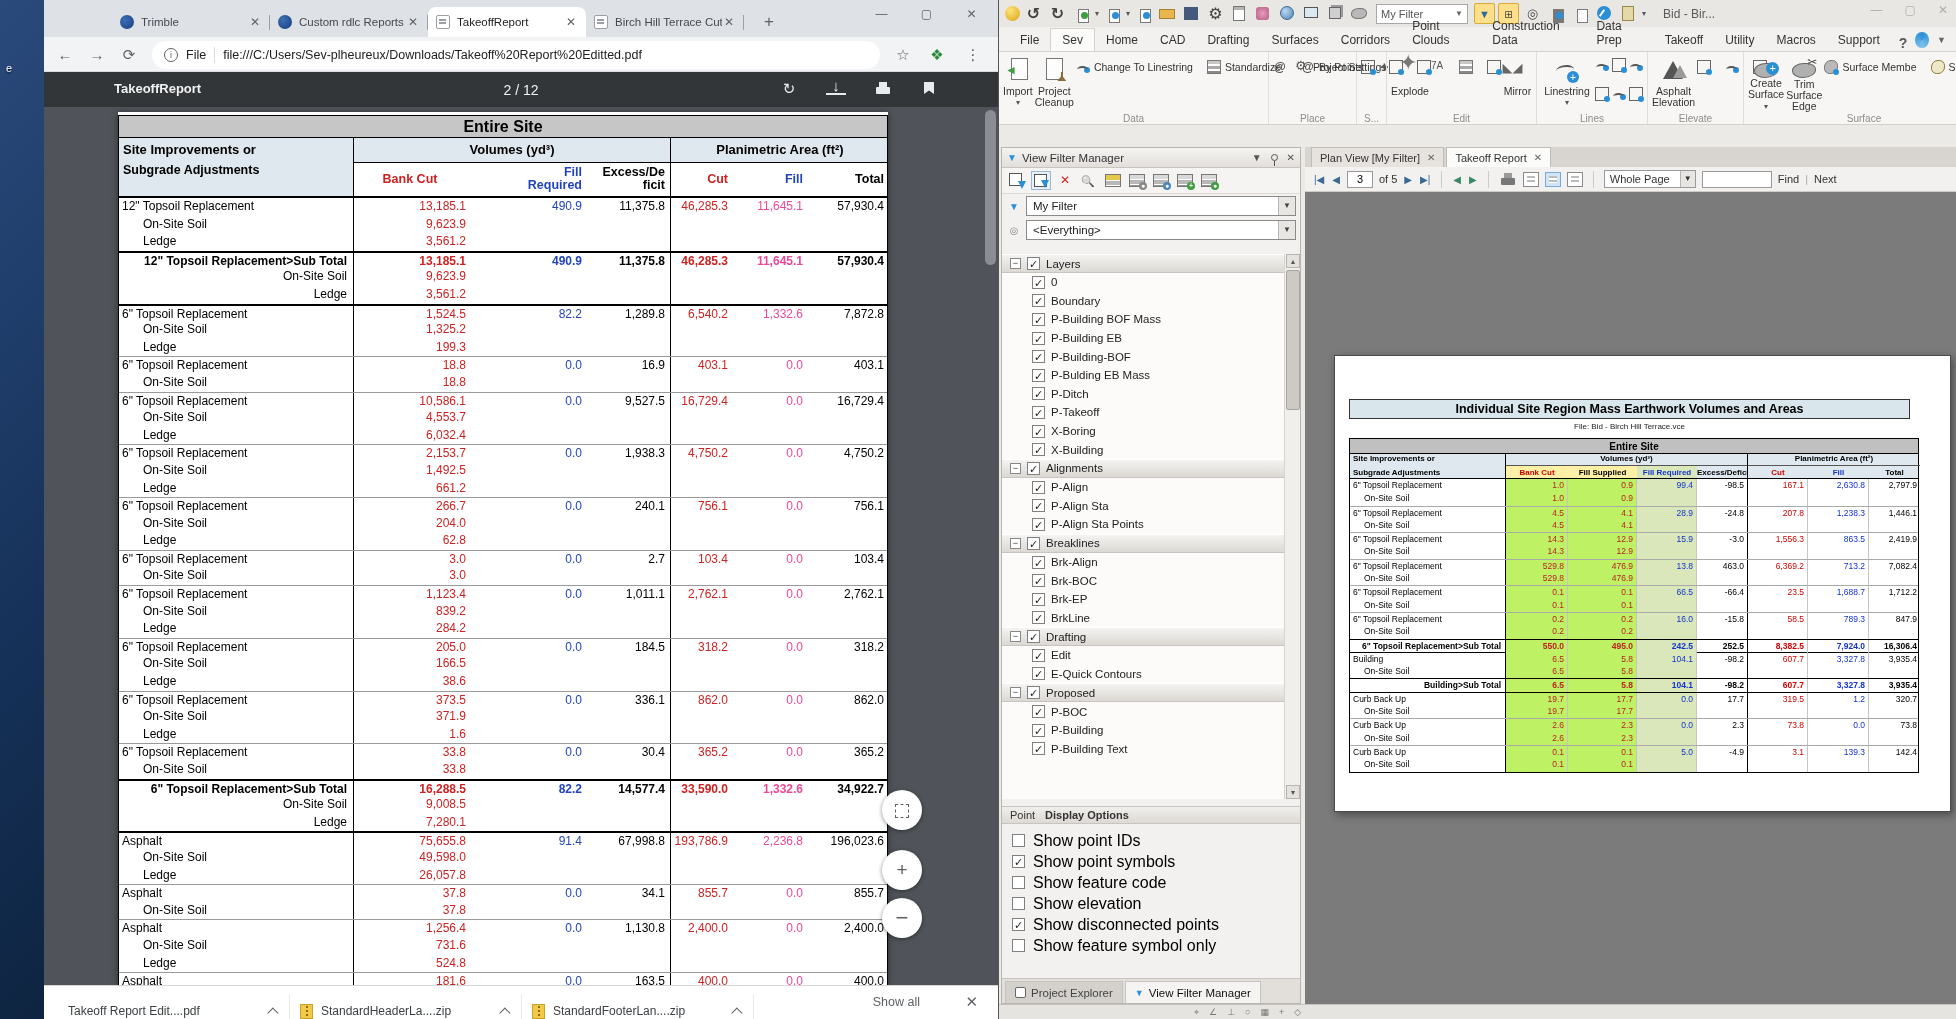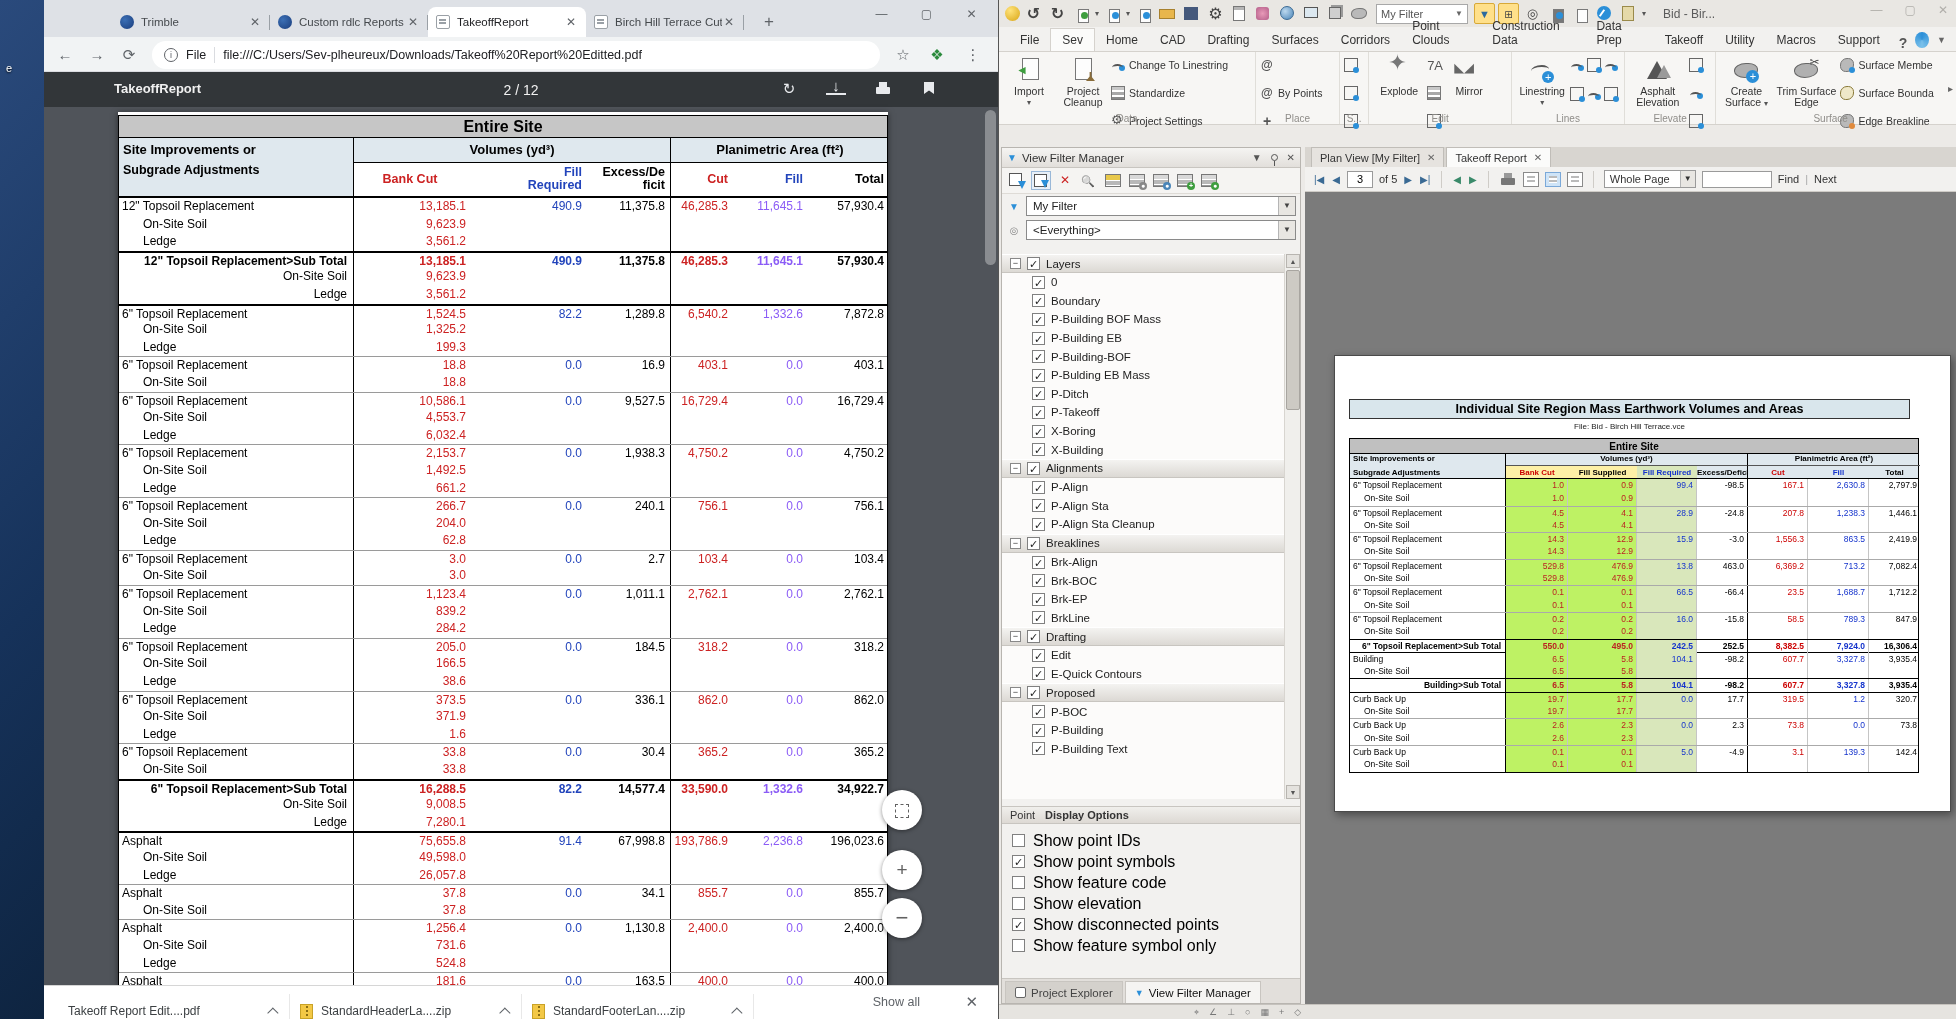--- a/index.html
+++ b/index.html
@@ -73,21 +73,21 @@
   .hB-cut { color:#c22; } .hB-fill { color:#2244bb; }
   .prow { display:grid; grid-template-columns:235px 117px 116px 84px 62px 75px 81px; height:17.6px; font-size:12px; line-height:17.4px; }
   .prow.sep-k { border-top:2px solid #000; }
   .prow.sep-n { border-top:1px solid #9a9a9a; }
   .pname { padding-left:3px; border-right:1px solid #000; white-space:nowrap; overflow:hidden; }
   .prow.s .pname { padding-left:24px; }
   .prow.t { font-weight:bold; }
   .prow.t .pname, .prow.r .pname { text-align:right; padding-right:6px; }
   .pv { text-align:right; padding-right:5px; white-space:nowrap; }
   .pv.c2 { border-right:1px solid #000; }
-  .pv.c0 { color:#c22; } .pv.c1 { color:#2244bb; } .pv.c3 { color:#c22; } .pv.c4 { color:#8b5cf6; }
+  .pv.c0 { color:#c22; } .pv.c1 { color:#2244bb; } .pv.c3 { color:#c22; } .pv.c4 { color:#ec4899; }
 
   .dlbar { position:absolute; left:0; top:985px; width:100%; height:34px; background:#fff; border-top:1px solid #d6d6d6; }
   .dlitems { position:absolute; left:14px; top:8px; height:34px; display:flex; }
   .dli { display:flex; align-items:center; width:232px; height:34px; padding:0 10px; border-right:1px solid #e8e8e8; font-size:12px; color:#3c4043; }
   .zipic { width:13px; height:15px; background:#f3c846; border:1px solid #c9a227; margin-right:8px; position:relative; flex:0 0 auto; }
   .zipic:after { content:""; position:absolute; left:5px; top:1px; width:2px; height:11px; background:repeating-linear-gradient(#8a6d12 0 2px,#f3c846 2px 4px); }
   .dlname { flex:1; white-space:nowrap; overflow:hidden; }
   .dlcaret { width:8px; height:8px; border-left:1.6px solid #5f6368; border-top:1.6px solid #5f6368; transform:rotate(45deg) translateY(3px); margin-left:8px; }
   .showall { position:absolute; right:78px; top:9px; font-size:12.5px; color:#5f6368; }
   .dlclose { position:absolute; right:20px; top:7px; font-size:15px; color:#5f6368; }
@@ -124,21 +124,21 @@
   .rtab.active { background:#fbfbfa; border:1px solid #d5d2cd; border-bottom:none; }
   .rhelp { margin-left:auto; font-weight:bold; color:#555; font-size:14px; padding:0 8px; }
   .rlogo { width:16px; height:16px; border-radius:50%; background:conic-gradient(#2b8fd8,#7ac0ea,#2b8fd8); margin:0 4px 3px 0; }
   .rchev { color:#666; font-size:9px; margin:0 10px 6px 4px; }
 
   .ribbon { position:absolute; left:0; top:52px; width:100%; height:73px; background:#f7f6f4; border-bottom:1px solid #d5d2cd; display:flex; }
   .rgroup { position:relative; height:100%; border-right:1px solid #e0ded9; padding:3px 4px 12px 4px; display:flex; gap:2px; }
   .rglabel { position:absolute; left:0; bottom:0; width:100%; text-align:center; font-size:10px; color:#8f8d89; }
   .bigbtn { width:52px; display:flex; flex-direction:column; align-items:center; font-size:10.5px; color:#333; text-align:center; line-height:11px; padding-top:2px; }
   .bigbtn .bicon { width:26px; height:26px; margin-bottom:3px; position:relative; }
-  .stack { display:flex; flex-direction:column; justify-content:flex-start; gap:14px; padding-top:3px; }
+  .stack { display:flex; justify-content:flex-start; gap:14px; padding-top:3px; }
   .srow { display:flex; align-items:center; gap:4px; font-size:10.5px; color:#333; height:17px; white-space:nowrap; }
   .mi { width:14px; height:14px; position:relative; flex:0 0 auto; }
   .mi.curve:after { content:""; position:absolute; left:1px; top:6px; width:11px; height:5px; border-top:2px solid #555; border-radius:50%; }
   .mi.curve:before { content:""; position:absolute; right:0; bottom:1px; width:6px; height:6px; background:#2b8fd8; border-radius:50%; }
   .mi.layers { background:linear-gradient(#c8c8c8 0 3px,#fff 3px 5px,#a8a8a8 5px 8px,#fff 8px 10px,#888 10px 13px); border:1px solid #777; }
   .mi.gear:after { content:"⚙"; position:absolute; left:0; top:-2px; font-size:13px; color:#555; }
   .mi.at:after { content:"@"; position:absolute; left:1px; top:0; font-size:12px; color:#555; font-weight:bold; }
   .mi.plus:after { content:"+"; position:absolute; left:3px; top:-1px; font-size:14px; color:#555; font-weight:bold; }
   .mi.sq { border:1.5px solid #666; }
   .mi.sq:after { content:""; position:absolute; right:-2px; bottom:-2px; width:6px; height:6px; background:#2b8fd8; border-radius:50%; }
@@ -925,21 +925,21 @@
         </div>
         <span class="rglabel">S...</span>
       </div>
       <div class="rgroup" style="width:150px">
         <div class="bigbtn">
           <span class="bicon explode"></span>
           <span>Explode</span>
         </div>
         <div class="stack">
           <div class="srow">
-              <span class="mi" style="font-size:13px;color:#555">7A</span>
+              <span class="mi" style="font-size:10px;color:#555">7A</span>
             </div>
           <div class="srow">
               <span class="mi layers"></span>
             </div>
           <div class="srow">
               <span class="mi sq"></span>
             </div>
         </div>
         <div class="bigbtn">
           <span class="bicon mirror"></span>
@@ -1121,21 +1121,21 @@
           <div class="vitem">
             <span class="vcb">✓</span>
             <span class="vlab">P-Align</span>
           </div>
           <div class="vitem">
             <span class="vcb">✓</span>
             <span class="vlab">P-Align Sta</span>
           </div>
           <div class="vitem">
             <span class="vcb">✓</span>
-            <span class="vlab">P-Align Sta Cleanup</span>
+            <span class="vlab">P-Align Sta Points</span>
           </div>
           <div class="vsec">
             <span class="vexp">−</span>
             <span class="vcb">✓</span>
             <span class="vlab">Breaklines</span>
           </div>
           <div class="vitem">
             <span class="vcb">✓</span>
             <span class="vlab">Brk-Align</span>
           </div>

